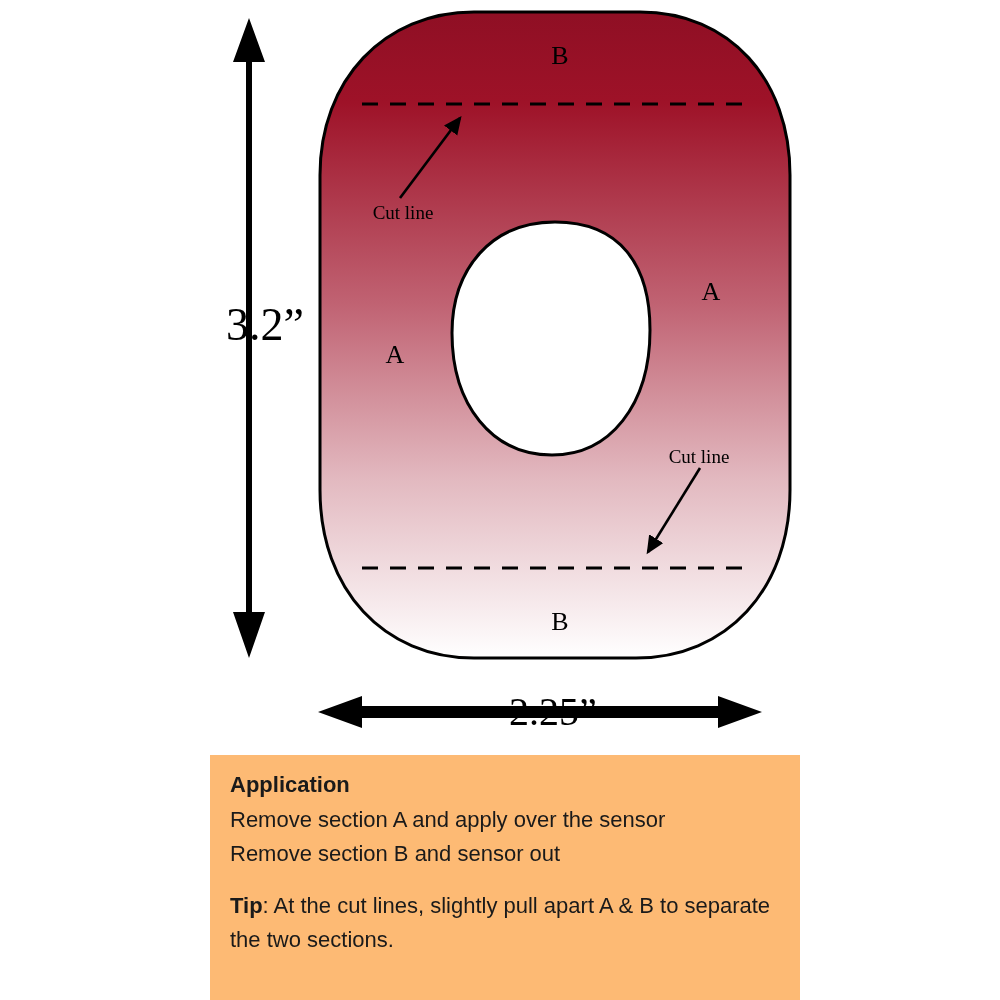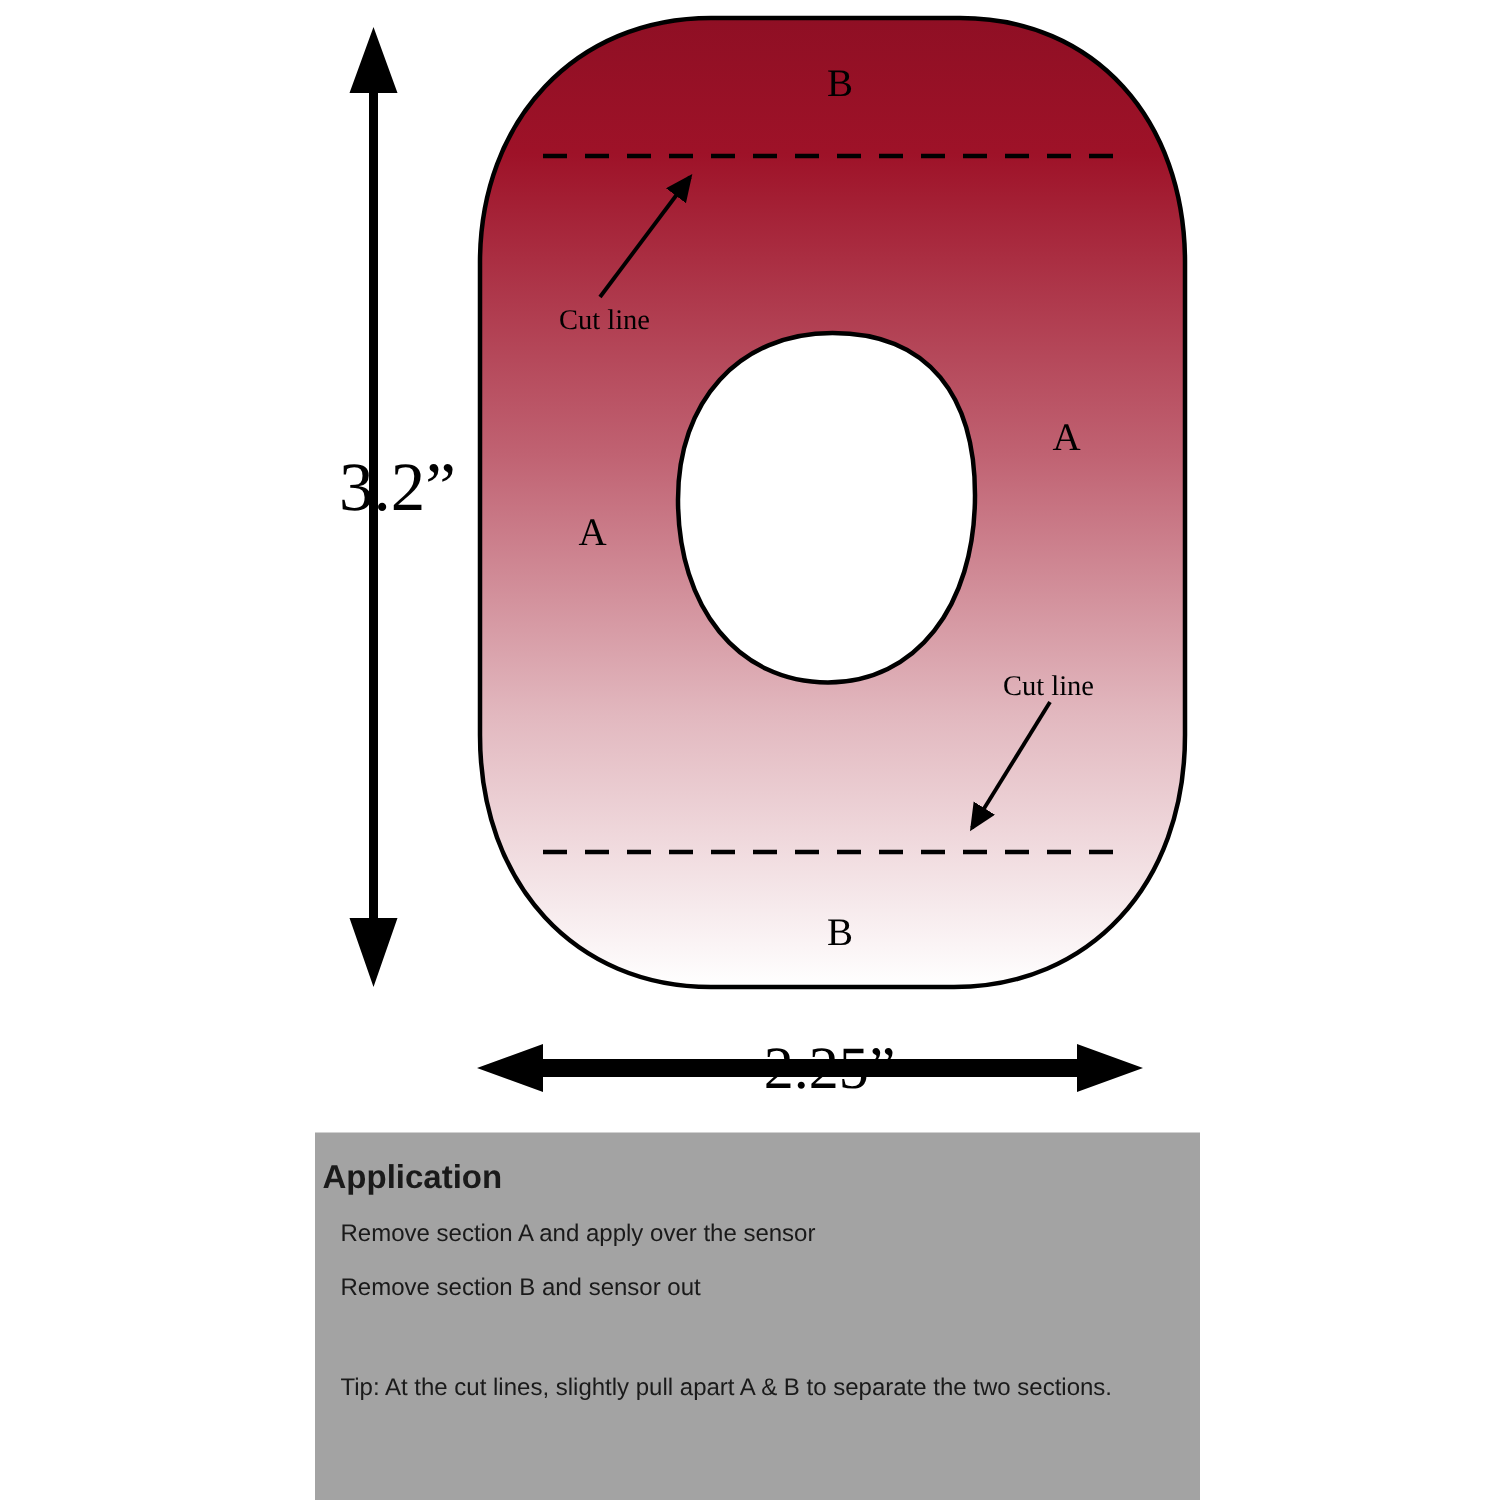--- a/index.html
+++ b/index.html
@@ -26,45 +26,45 @@
     top: 0;
     width: 1000px;
     height: 1000px;
   }
   .panel {
     position: absolute;
     left: 210px;
     top: 755px;
     width: 590px;
     height: 245px;
-    background: #a3a3a3;
+    background: #fdba74;
     box-sizing: border-box;
-    padding: 16px 12px 10px 5px;
+    padding: 16px 12px 10px 20px;
   }
   .panel-title {
     font-family: "Liberation Sans", sans-serif;
     font-weight: bold;
     font-size: 22px;
     color: #1a1a1a;
     margin: 0 0 4px 0;
     line-height: 1.25;
   }
   .panel-line {
     font-family: "Liberation Sans", sans-serif;
-    font-size: 16px;
+    font-size: 22px;
     color: #1a1a1a;
     line-height: 1.55;
-    margin: 12px;
+    margin: 0;
     white-space: pre-wrap;
   }
   .panel-gap {
     height: 18px;
   }
   .tip-strong {
-    font-weight: normal;
+    font-weight: bold;
   }
 </style>
 </head>
 <body>
 
 <div id="diagram-root">
 
   <svg class="figure" viewBox="0 0 1000 1000">
     <defs>
       <linearGradient id="patchGradient" x1="0" y1="0" x2="0" y2="1">

